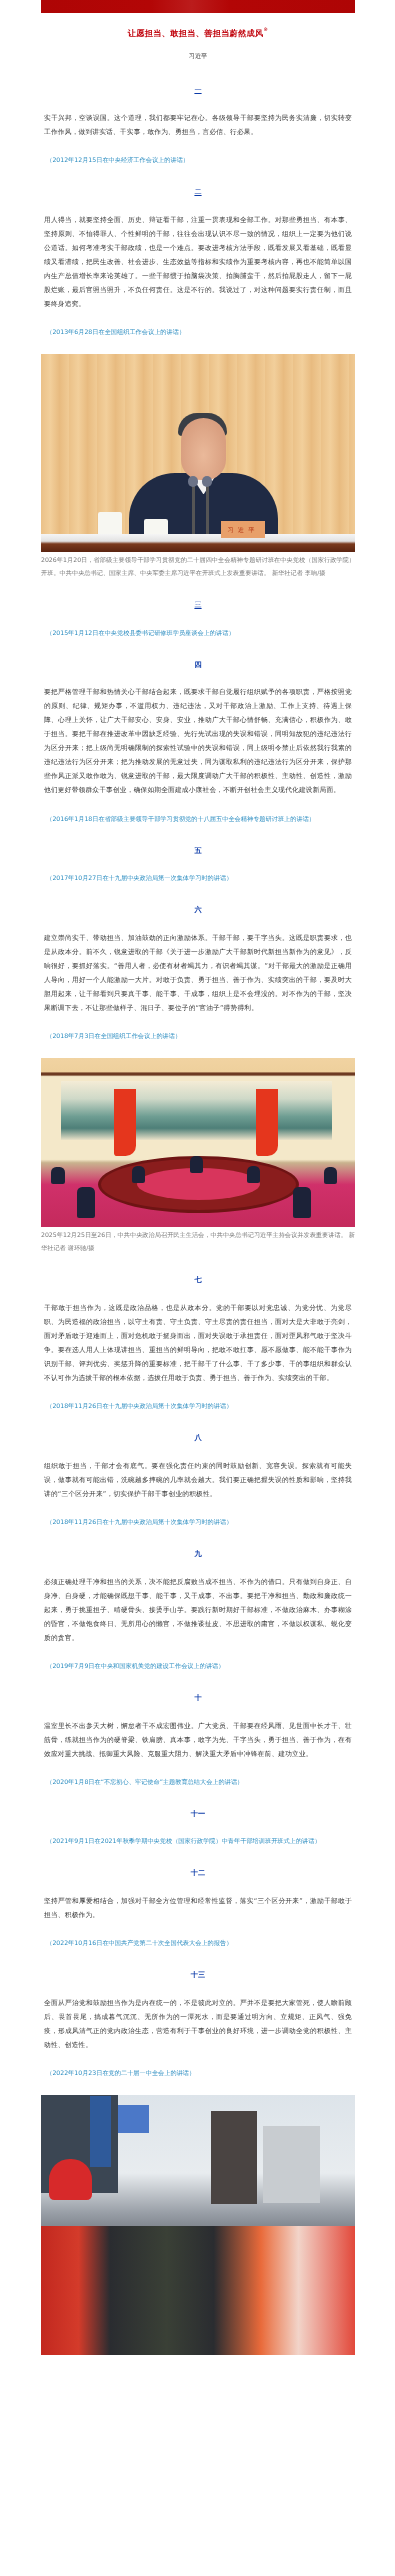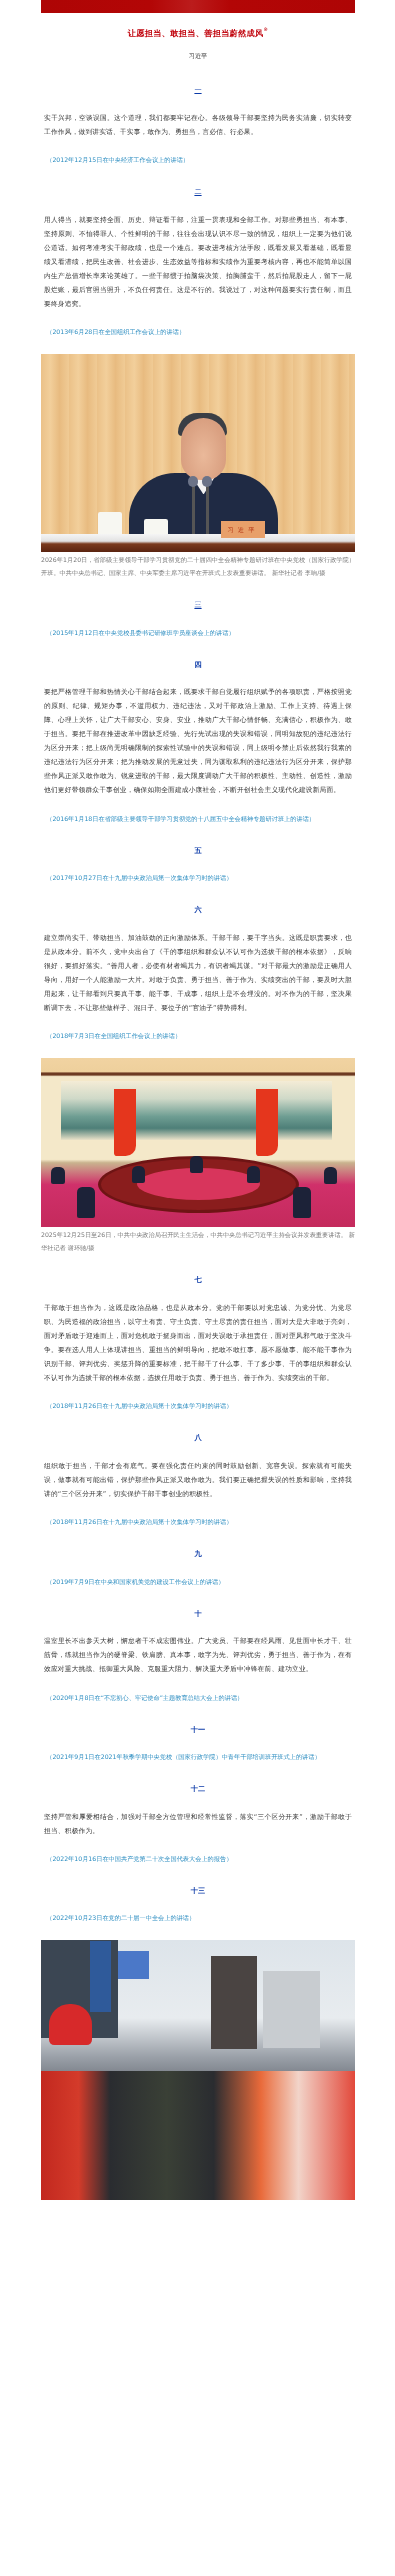--- a/index.html
+++ b/index.html
@@ -86,21 +86,21 @@
           <div class="caption">2026年1月20日，省部级主要领导干部学习贯彻党的二十届四中全会精神专题研讨班在中央党校（国家行政学院）开班。中共中央总书记、国家主席、中央军委主席习近平在开班式上发表重要讲话。 新华社记者 李响/摄</div>
         </div>
         <div class="section-num ul">三</div>
         <div class="source">（2015年1月12日在中央党校县委书记研修班学员座谈会上的讲话）</div>
         <div class="section-num">四</div>
         <p class="para">要把严格管理干部和热情关心干部结合起来，既要求干部自觉履行组织赋予的各项职责，严格按照党的原则、纪律、规矩办事，不滥用权力、违纪违法，又对干部政治上激励、工作上支持、待遇上保障、心理上关怀，让广大干部安心、安身、安业，推动广大干部心情舒畅、充满信心，积极作为、敢于担当。要把干部在推进改革中因缺乏经验、先行先试出现的失误和错误，同明知故犯的违纪违法行为区分开来；把上级尚无明确限制的探索性试验中的失误和错误，同上级明令禁止后依然我行我素的违纪违法行为区分开来；把为推动发展的无意过失，同为谋取私利的违纪违法行为区分开来，保护那些作风正派又敢作敢为、锐意进取的干部，最大限度调动广大干部的积极性、主动性、创造性，激励他们更好带领群众干事创业，确保如期全面建成小康社会，不断开创社会主义现代化建设新局面。</p>
         <div class="source">（2016年1月18日在省部级主要领导干部学习贯彻党的十八届五中全会精神专题研讨班上的讲话）</div>
         <div class="section-num">五</div>
         <div class="source">（2017年10月27日在十九届中央政治局第一次集体学习时的讲话）</div>
         <div class="section-num">六</div>
-        <p class="para">建立崇尚实干、带动担当、加油鼓劲的正向激励体系。干部干部，要干字当头。这既是职责要求，也是从政本分。前不久，党中央出台了《干的事组织和群众认不认可作为选拔干部的根本依据》，反响很好，要抓好落实。“善用人者，必使有材者竭其力，有识者竭其谋。”对干部最大的激励是正确用人导向，用好一个人能激励一大片。对敢于负责、勇于担当、善于作为、实绩突出的干部，要及时大胆用起来，让干部看到只要真干事、能干事、干成事，组织上是不会埋没的。对不作为的干部，坚决果断调下去，不让那些做样子、混日子、要位子的“官油子”得势得利。</p>
+        <p class="para">建立崇尚实干、带动担当、加油鼓劲的正向激励体系。干部干部，要干字当头。这既是职责要求，也是从政本分。前不久，锐意进取的干部《关于进一步激励广大干部新时代新担当新作为的意见》，反响很好，要抓好落实。“善用人者，必使有材者竭其力，有识者竭其谋。”对干部最大的激励是正确用人导向，用好一个人能激励一大片。对敢于负责、勇于担当、善于作为、实绩突出的干部，要及时大胆用起来，让干部看到只要真干事、能干事、干成事，组织上是不会埋没的。对不作为的干部，坚决果断调下去，不让那些做样子、混日子、要位子的“官油子”得势得利。</p>
         <div class="source">（2018年7月3日在全国组织工作会议上的讲话）</div>
         <div class="figure">
           <div class="photo photo-2">
             <div class="painting"></div>
             <div class="flag" style="left:73px"></div>
             <div class="flag" style="left:215px"></div>
             <div class="table2"></div>
             <div class="seat" style="left:149px;top:98px"></div>
             <div class="seat" style="left:91px;top:108px"></div>
             <div class="seat" style="left:206px;top:108px"></div>
@@ -108,33 +108,35 @@
             <div class="seat" style="left:252px;top:129px;width:17.5px;height:31px"></div>
             <div class="seat" style="left:10.3px;top:109px"></div>
             <div class="seat" style="left:283px;top:109px"></div>
           </div>
           <div class="caption">2025年12月25日至26日，中共中央政治局召开民主生活会，中共中央总书记习近平主持会议并发表重要讲话。 新华社记者 谢环驰/摄</div>
         </div>
         <div class="section-num">七</div>
         <p class="para">干部敢于担当作为，这既是政治品格，也是从政本分。党的干部要以对党忠诚、为党分忧、为党尽职、为民造福的政治担当，以守土有责、守土负责、守土尽责的责任担当，面对大是大非敢于亮剑，面对矛盾敢于迎难而上，面对危机敢于挺身而出，面对失误敢于承担责任，面对歪风邪气敢于坚决斗争。要在选人用人上体现讲担当、重担当的鲜明导向，把敢不敢扛事、愿不愿做事、能不能干事作为识别干部、评判优劣、奖惩升降的重要标准，把干部干了什么事、干了多少事、干的事组织和群众认不认可作为选拔干部的根本依据，选拔任用敢于负责、勇于担当、善于作为、实绩突出的干部。</p>
         <div class="source">（2018年11月26日在十九届中央政治局第十次集体学习时的讲话）</div>
         <div class="section-num">八</div>
-        <p class="para">组织敢于担当，干部才会有底气。要在强化责任约束的同时鼓励创新、宽容失误。探索就有可能失误，做事就有可能出错，保护那些作风正派又敢作敢为。我们要正确把握失误的性质和影响，坚持我讲的“三个区分开来”，切实保护干部干事创业的积极性。</p>
+        <p class="para">组织敢于担当，干部才会有底气。要在强化责任约束的同时鼓励创新、宽容失误。探索就有可能失误，做事就有可能出错，洗碗越多摔碗的几率就会越大。我们要正确把握失误的性质和影响，坚持我讲的“三个区分开来”，切实保护干部干事创业的积极性。</p>
         <div class="source">（2018年11月26日在十九届中央政治局第十次集体学习时的讲话）</div>
         <div class="section-num">九</div>
+        <p class="para">必须正确处理干净和担当的关系，决不能把反腐败当成不担当、不作为的借口。只有做到自身正、自身净、自身硬，才能确保既想干事、能干事，又干成事、不出事。要把干净和担当、勤政和廉政统一起来，勇于挑重担子、啃硬骨头、接烫手山芋。要践行新时期好干部标准，不做政治麻木、办事糊涂的昏官，不做饱食终日、无所用心的懒官，不做推诿扯皮、不思进取的庸官，不做以权谋私、蜕化变质的贪官。</p>
         <div class="source">（2019年7月9日在中央和国家机关党的建设工作会议上的讲话）</div>
         <div class="section-num">十</div>
-        <p class="para">温室里长不出参天大树，懈怠者干不成宏图伟业。广大党员、干部要在经风雨、见世面中长才干、壮筋骨，练就担当作为的硬脊梁、铁肩膀、真本事，敢字为先、评判优劣，勇于担当、善于作为，在有效应对重大挑战、抵御重大风险、克服重大阻力、解决重大矛盾中冲锋在前、建功立业。</p>
+        <p class="para">温室里长不出参天大树，懈怠者干不成宏图伟业。广大党员、干部要在经风雨、见世面中长才干、壮筋骨，练就担当作为的硬脊梁、铁肩膀、真本事，敢字为先、干字当头，勇于担当、善于作为，在有效应对重大挑战、抵御重大风险、克服重大阻力、解决重大矛盾中冲锋在前、建功立业。</p>
         <div class="source">（2020年1月8日在“不忘初心、牢记使命”主题教育总结大会上的讲话）</div>
         <div class="section-num">十一</div>
         <div class="source">（2021年9月1日在2021年秋季学期中央党校（国家行政学院）中青年干部培训班开班式上的讲话）</div>
         <div class="section-num">十二</div>
         <p class="para">坚持严管和厚爱相结合，加强对干部全方位管理和经常性监督，落实“三个区分开来”，激励干部敢于担当、积极作为。</p>
         <div class="source">（2022年10月16日在中国共产党第二十次全国代表大会上的报告）</div>
         <div class="section-num">十三</div>
+        <p class="para">全面从严治党和鼓励担当作为是内在统一的，不是彼此对立的。严并不是要把大家管死，使人瞻前顾后、畏首畏尾，搞成暮气沉沉、无所作为的一潭死水，而是要通过明方向、立规矩、正风气、强免疫，形成风清气正的党内政治生态，营造有利于干事创业的良好环境，进一步调动全党的积极性、主动性、创造性。</p>
         <div class="source">（2022年10月23日在党的二十届一中全会上的讲话）</div>
         <div class="figure">
           <div class="photo photo-3">
             <div class="bldg" style="left:0;top:0;width:77px;height:98px"></div>
             <div class="bldg" style="left:49px;top:1px;width:20.6px;height:71px;background:#2f5a9a"></div>
             <div class="bldg" style="left:77px;top:10.3px;width:31px;height:28px;background:#4b78c8"></div>
             <div class="bldg" style="left:170px;top:15.5px;width:46px;height:93px;background:#4a4442"></div>
             <div class="bldg" style="left:222px;top:31px;width:57px;height:77px;background:#c8ccd0"></div>
             <div class="crowd"></div>
             <div class="red-hat"></div>

